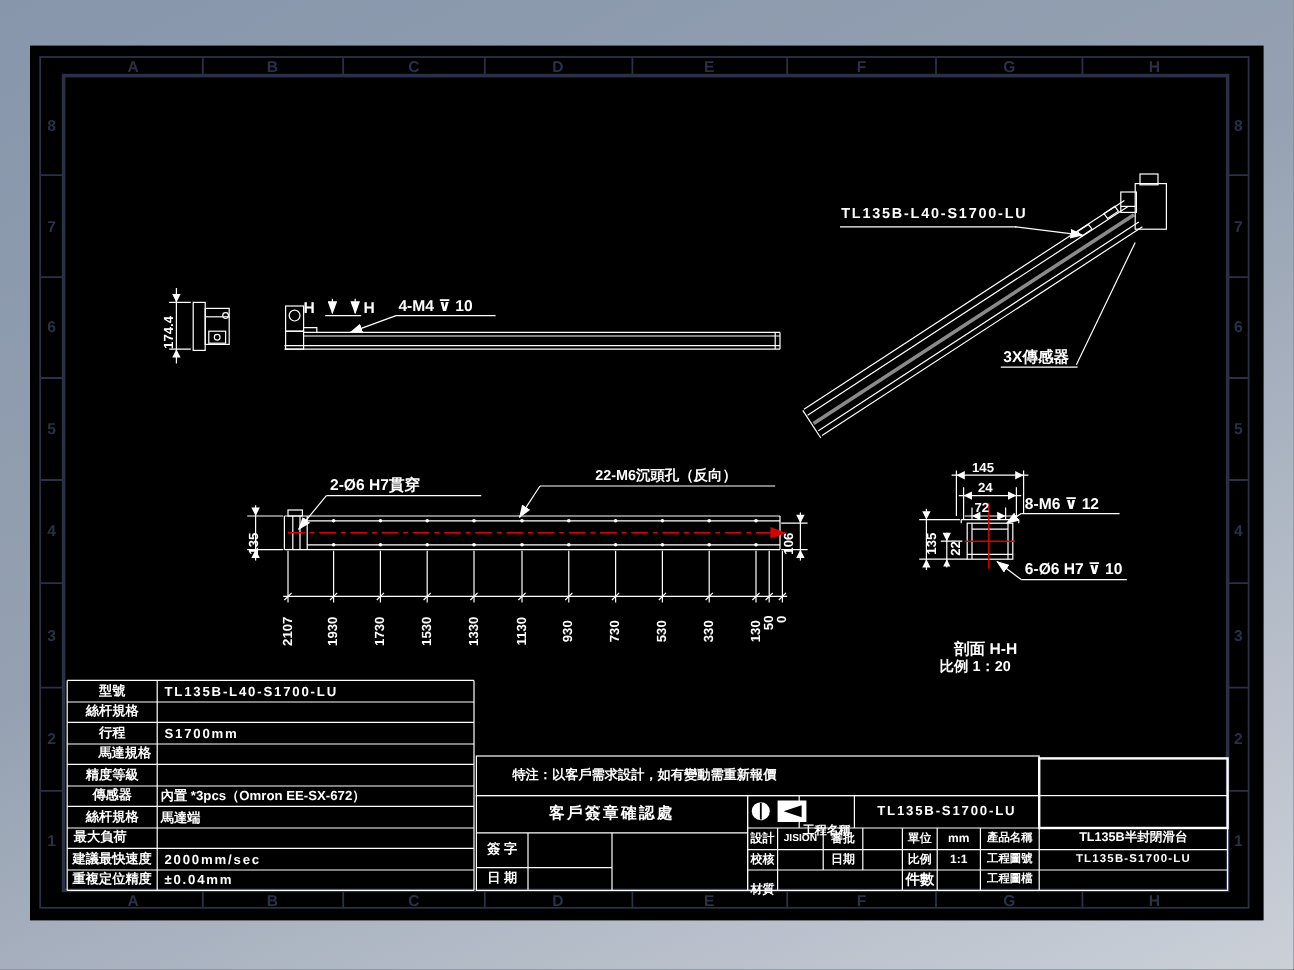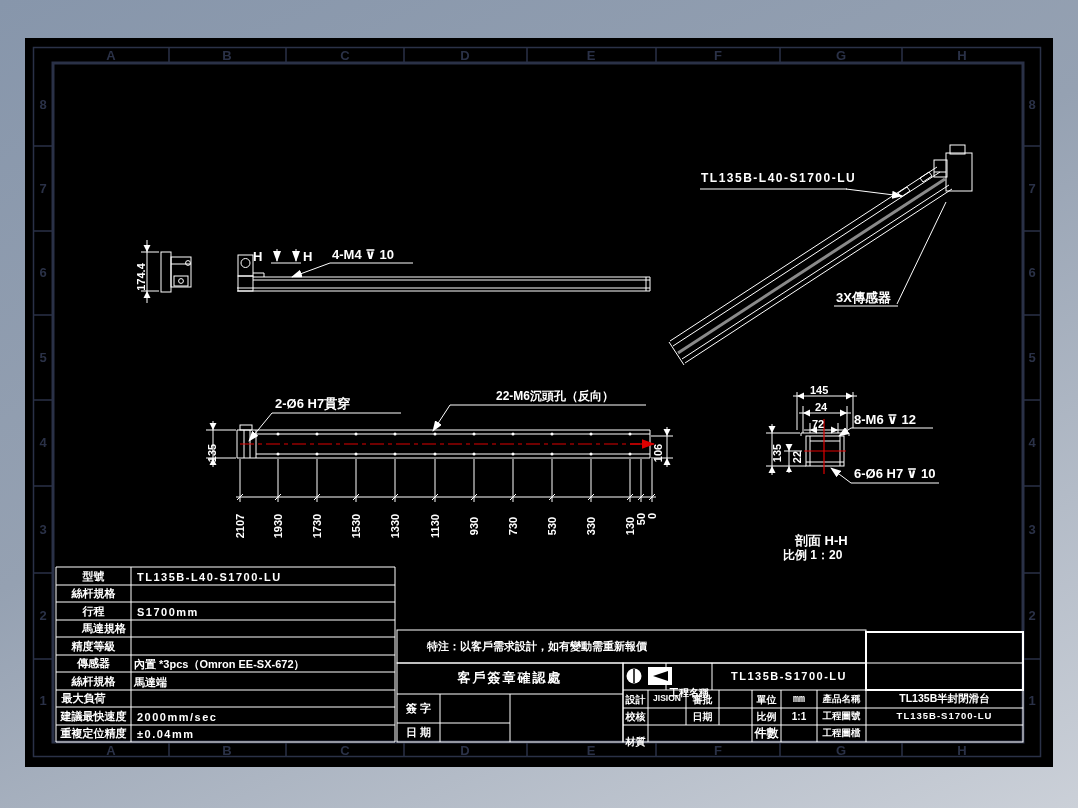--- a/index.html
+++ b/index.html
@@ -283,21 +283,21 @@
   <div class="t c" style="left:397px;top:663px;width:226px;height:31px;font-size:13px;letter-spacing:2px;">客戶簽章確認處</div>
   <div class="t c" style="left:397px;top:694px;width:43px;height:29px;">簽 字</div>
   <div class="t c" style="left:397px;top:723px;width:43px;height:19px;">日 期</div>
 
   <div class="t c" style="left:666px;top:663px;width:46px;height:27px;font-size:10px;margin-top:16px;">工程名稱</div>
   <div class="t c ls" style="left:712px;top:663px;width:154px;height:27px;font-size:11px;">TL135B-S1700-LU</div>
   <div class="t c" style="left:623px;top:690px;width:25px;height:18px;font-size:10px;">設計</div>
   <div class="t c" style="left:648px;top:690px;width:38px;height:18px;font-size:8.5px;">JISION</div>
   <div class="t c" style="left:686px;top:690px;width:33px;height:18px;font-size:10px;">審批</div>
   <div class="t c" style="left:752px;top:690px;width:29px;height:18px;font-size:10px;">單位</div>
-  <div class="t c" style="left:781px;top:690px;width:36px;height:18px;font-size:10px;font-family:Liberation Mono, monospace;">mm</div>
+  <div class="t c" style="left:781px;top:690px;width:36px;height:18px;font-size:10px;">mm</div>
   <div class="t c" style="left:817px;top:690px;width:49px;height:18px;font-size:9.5px;">產品名稱</div>
   <div class="t c" style="left:866px;top:690px;width:157px;height:18px;font-size:10.5px;">TL135B半封閉滑台</div>
   <div class="t c" style="left:623px;top:708px;width:25px;height:17px;font-size:10px;">校核</div>
   <div class="t c" style="left:686px;top:708px;width:33px;height:17px;font-size:10px;">日期</div>
   <div class="t c" style="left:752px;top:708px;width:29px;height:17px;font-size:10px;">比例</div>
   <div class="t c" style="left:781px;top:708px;width:36px;height:17px;font-size:10px;">1:1</div>
   <div class="t c" style="left:817px;top:708px;width:49px;height:17px;font-size:9.5px;">工程圖號</div>
   <div class="t c" style="left:866px;top:708px;width:157px;height:17px;font-size:9.5px;letter-spacing:1px;">TL135B-S1700-LU</div>
   <div class="t c" style="left:623px;top:725px;width:25px;height:32px;font-size:10px;">材質</div>
   <div class="t c" style="left:752px;top:725px;width:29px;height:17px;font-size:12px;">件數</div>

